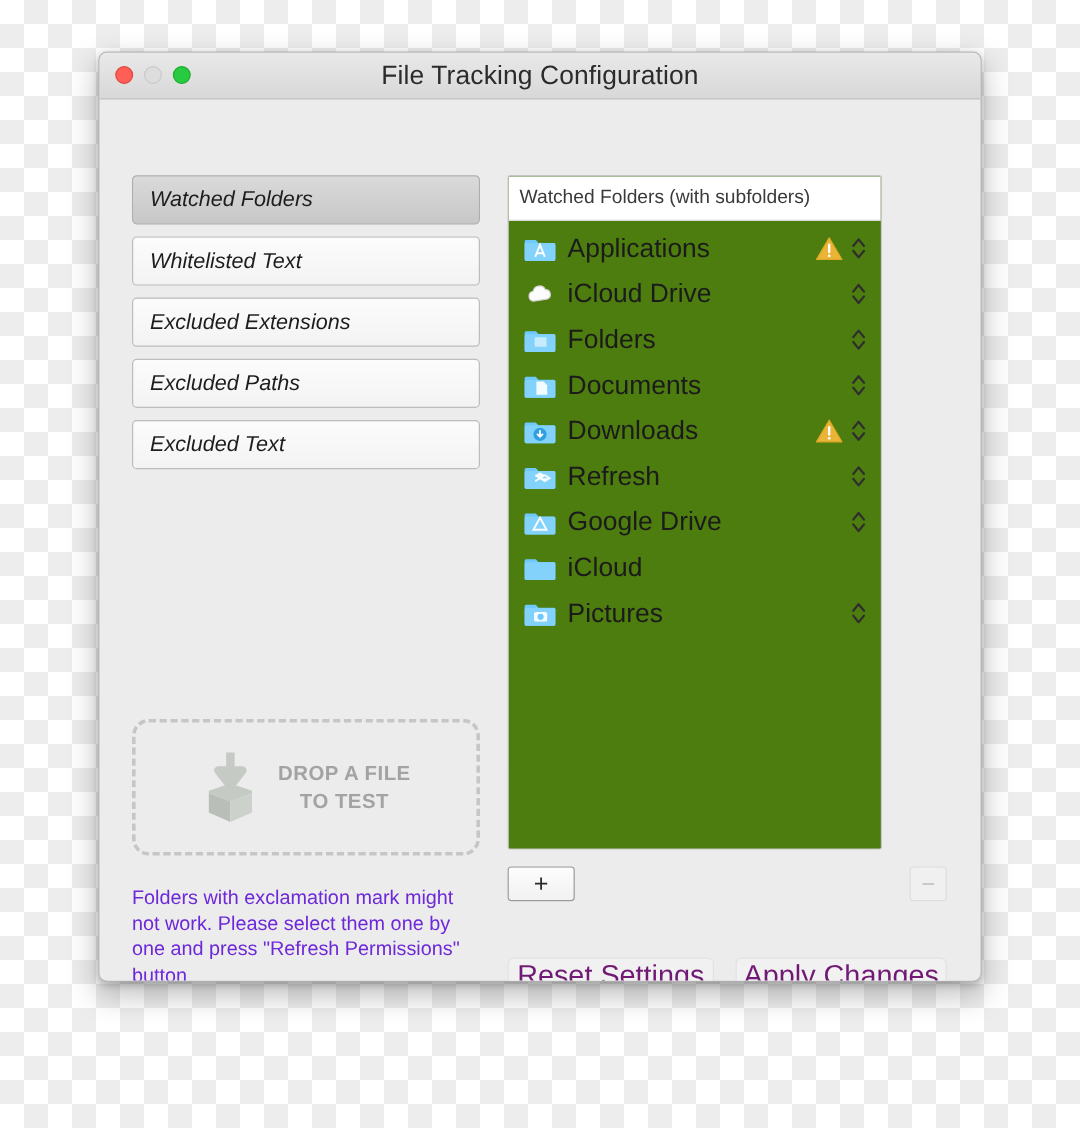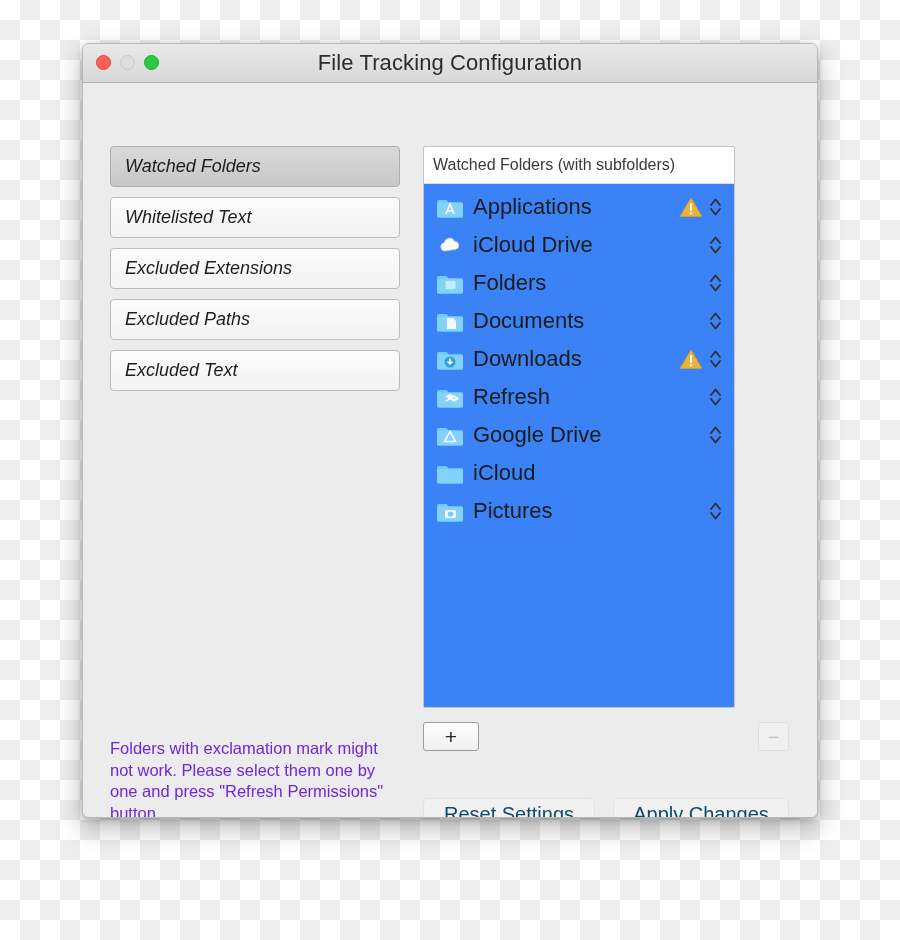--- a/index.html
+++ b/index.html
@@ -136,21 +136,21 @@
   }
 
   
   .listbox {
     position: absolute;
     left: 340px;
     top: 63px;
     width: 312px;
     height: 562px;
     box-sizing: border-box;
-    background: #3b82f6;
+    background: #4d7c0f;
     border: 1px solid #c4c4c4;
     border-radius: 2px;
     overflow: hidden;
   }
   .list-header {
     height: 37px;
     box-sizing: border-box;
     border-bottom: 1px solid #dcdcdc;
     display: flex;
     align-items: center;
@@ -221,22 +221,22 @@
     position: absolute;
     top: 715px;
     height: 32px;
     box-sizing: border-box;
     background: #f1f1f1;
     border: 1px solid #e2e2e2;
     border-radius: 5px;
     display: flex;
     align-items: center;
     justify-content: center;
-    font-size: 20px;
-    color: #0c4a6e;
+    font-size: 24px;
+    color: #701a75;
     cursor: default;
   }
   .btn-reset { left: 340px; width: 172px; }
   .btn-apply { left: 530px; width: 176px; }
 </style>
 </head>
 <body>
 
 <div class="window">
 
@@ -262,20 +262,34 @@
           <span>Excluded Extensions</span>
         </div>
         <div class="tab">
           <span>Excluded Paths</span>
         </div>
         <div class="tab">
           <span>Excluded Text</span>
         </div>
       </div>
 
+    <div class="dropzone">
+      <div class="drop-icon">
+        <svg viewBox="0 0 48 62" width="48" height="62">
+          <path d="M24 2 L24 24 M24 30 L14 17 L34 17 Z" fill="#c5cac5" stroke="#c5cac5" stroke-width="7" stroke-linejoin="round"></path>
+          <path d="M6 34 L24 28 L42 34 L42 36 L24 43 L6 36 Z" fill="#c5cac5"></path>
+          <path d="M6 36 L24 43 L24 60 L6 52 Z" fill="#b9beb9"></path>
+          <path d="M42 36 L24 43 L24 60 L42 52 Z" fill="#ccd1cc"></path>
+        </svg>
+      </div>
+      <div class="drop-text">
+        <div>DROP A FILE</div>
+        <div>TO TEST</div>
+      </div>
+    </div>
 
     <div class="warning-note">Folders with exclamation mark might not work. Please select them one by one and press "Refresh Permissions" button</div>
 
     <div class="listbox">
       <div class="list-header">Watched Folders (with subfolders)</div>
       <div class="list-rows">
           <div class="row">
             <span class="row-icon"><svg viewBox="0 0 26 26" width="26" height="26">
                 <path d="M1.5 6 h8 l2.2 2.4 h12.8 a1.5 1.5 0 0 1 1.5 1.5 v12 a1.5 1.5 0 0 1 -1.5 1.5 h-23 a1.5 1.5 0 0 1 -1.5 -1.5 v-14.4 a1.5 1.5 0 0 1 1.5 -1.5 z" fill="#6ecafc"></path>
                 <path d="M1.5 8.6 h23 a1.5 1.5 0 0 1 1.5 1.5 v11.8 a1.5 1.5 0 0 1 -1.5 1.5 h-23 a1.5 1.5 0 0 1 -1.5 -1.5 v-11.8 a1.5 1.5 0 0 1 1.5 -1.5 z" fill="#82d2fb"></path>

